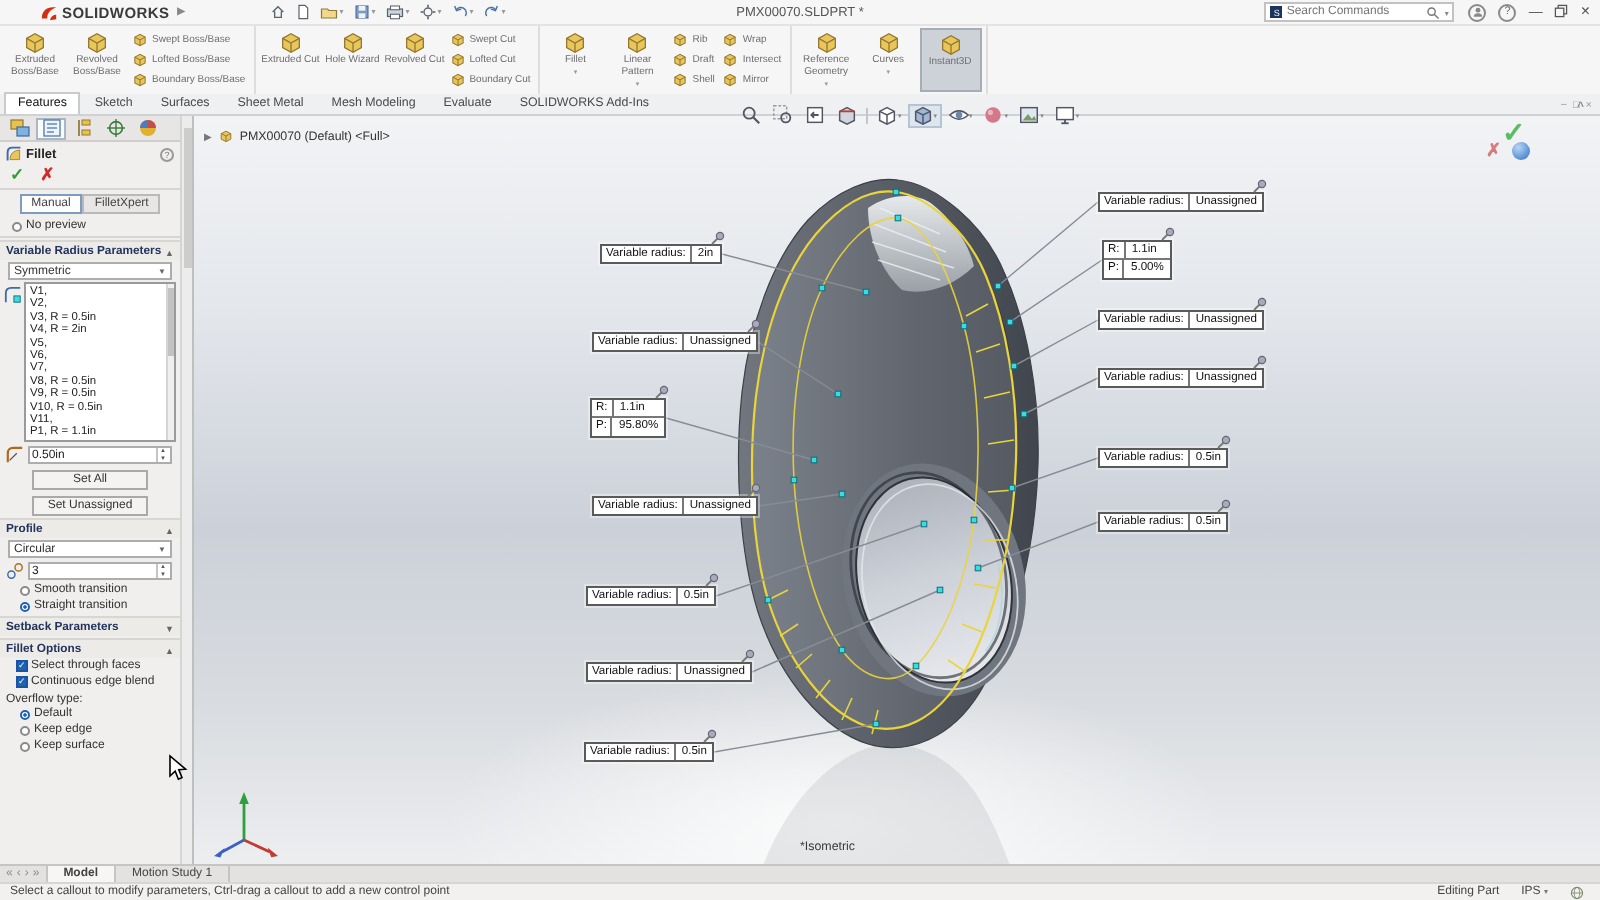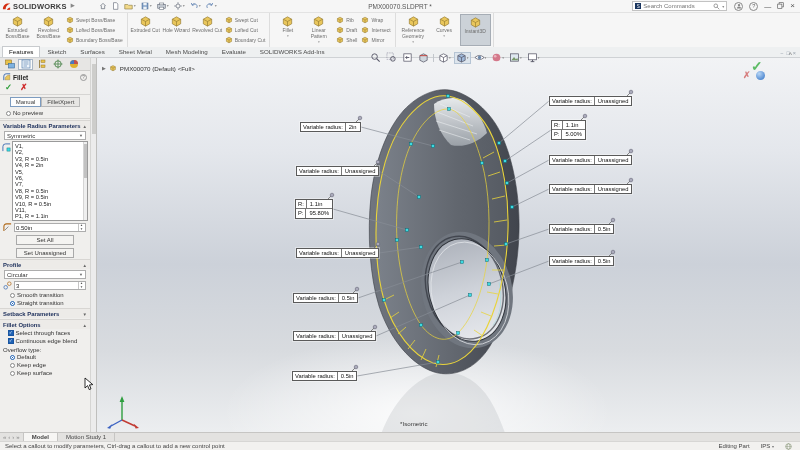--- a/index.html
+++ b/index.html
@@ -1,19 +1,19 @@
 <!DOCTYPE html>
 <html><head>
 <meta charset="utf-8">
 <style>
 *{margin:0;padding:0;box-sizing:border-box;font-family:"Liberation Sans",sans-serif;}
 html,body{width:800px;height:450px;overflow:hidden;background:#fff;position:relative;}
 
 .titlebar{position:absolute;left:0;top:0;width:800px;height:13px;background:#f6f6f6;border-bottom:1px solid #e3e3e3;display:flex;align-items:center;font-size:7px;color:#444;z-index:50;}
-.brand{display:flex;align-items:flex-start;gap:2px;padding:0 2px;font-weight:bold;font-size:7.5px;color:#3a3a3a;letter-spacing:.2px;}
+.brand{display:flex;align-items:flex-start;gap:2px;padding:0 20px;font-weight:bold;font-size:7.5px;color:#3a3a3a;letter-spacing:.2px;}
 .menu-arrow{color:#888;font-size:5px;margin-left:2px;}
 .qat{display:flex;align-items:center;gap:5px;margin-left:22px;}
 .qi{display:flex;align-items:center;gap:1px;color:#5a6270;font-size:8px;line-height:1;}
 .qi .ddt{font-size:4px;color:#999;}
 .doc-title{position:absolute;left:50%;transform:translateX(-50%);top:3px;font-size:6.5px;color:#555;}
 .tb-right{margin-left:auto;display:flex;align-items:center;gap:7px;padding-right:5px;}
 .searchbox{width:95px;height:10px;border:1px solid #c2c2c2;background:#fff;display:flex;align-items:center;gap:2px;padding:0 2px;}
 .slogo{width:6px;height:6px;background:#1a355f;color:#fff;font-size:4.5px;display:flex;align-items:center;justify-content:center;flex:none;}
 .searchbox input{border:0;outline:0;flex:1;font-size:6px;color:#333;min-width:0;background:transparent;}
 .circle-icon{width:9px;height:9px;border:1px solid #8a8a8a;border-radius:50%;font-size:5.5px;display:flex;align-items:center;justify-content:center;color:#666;}

